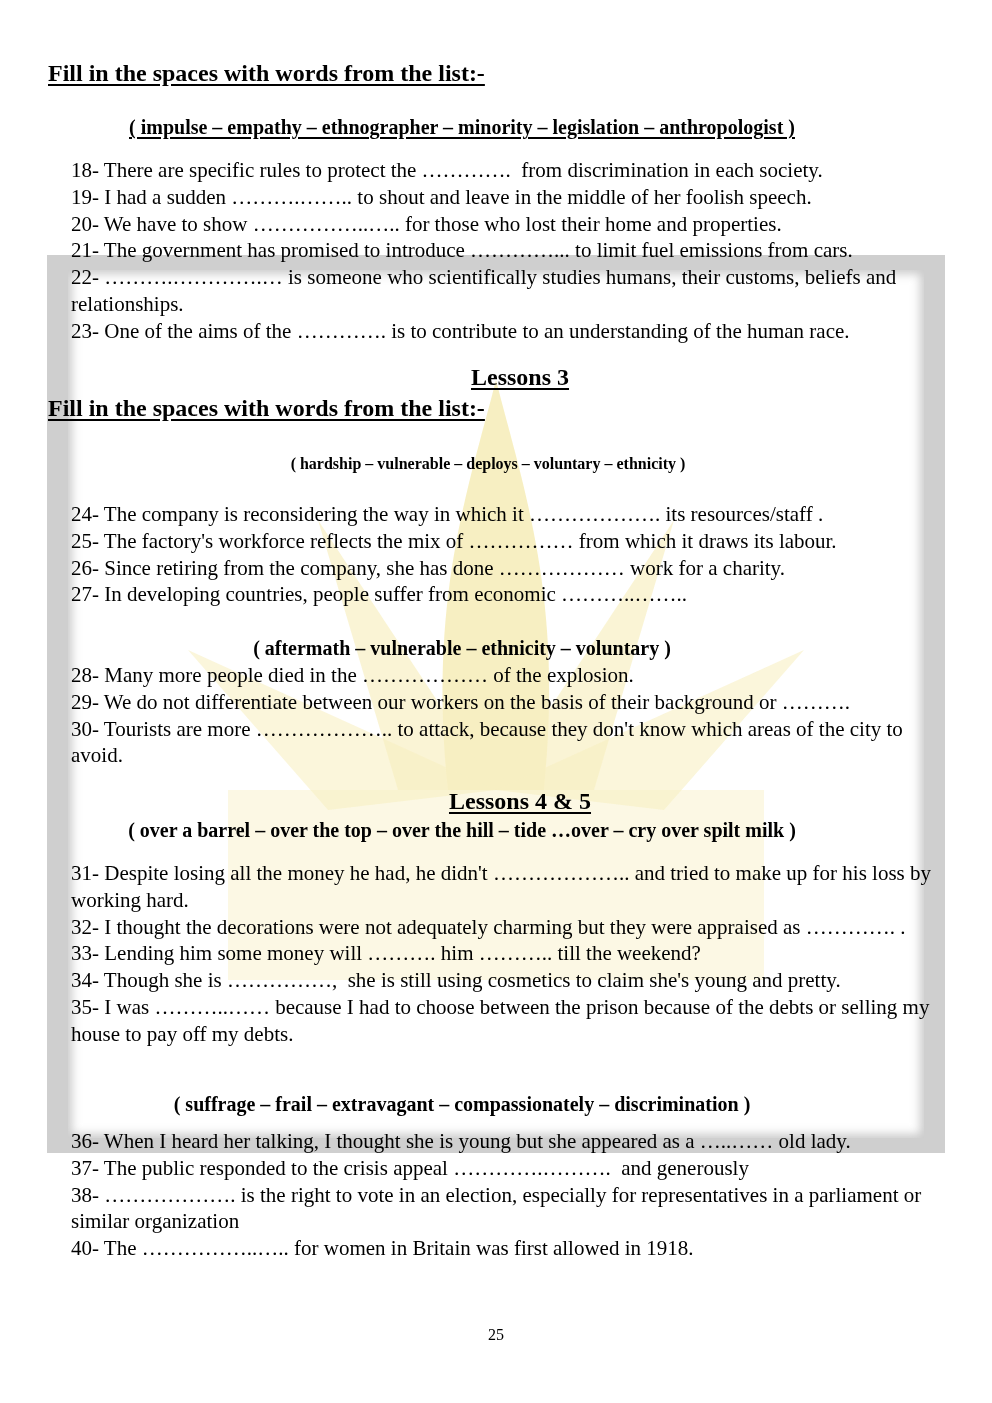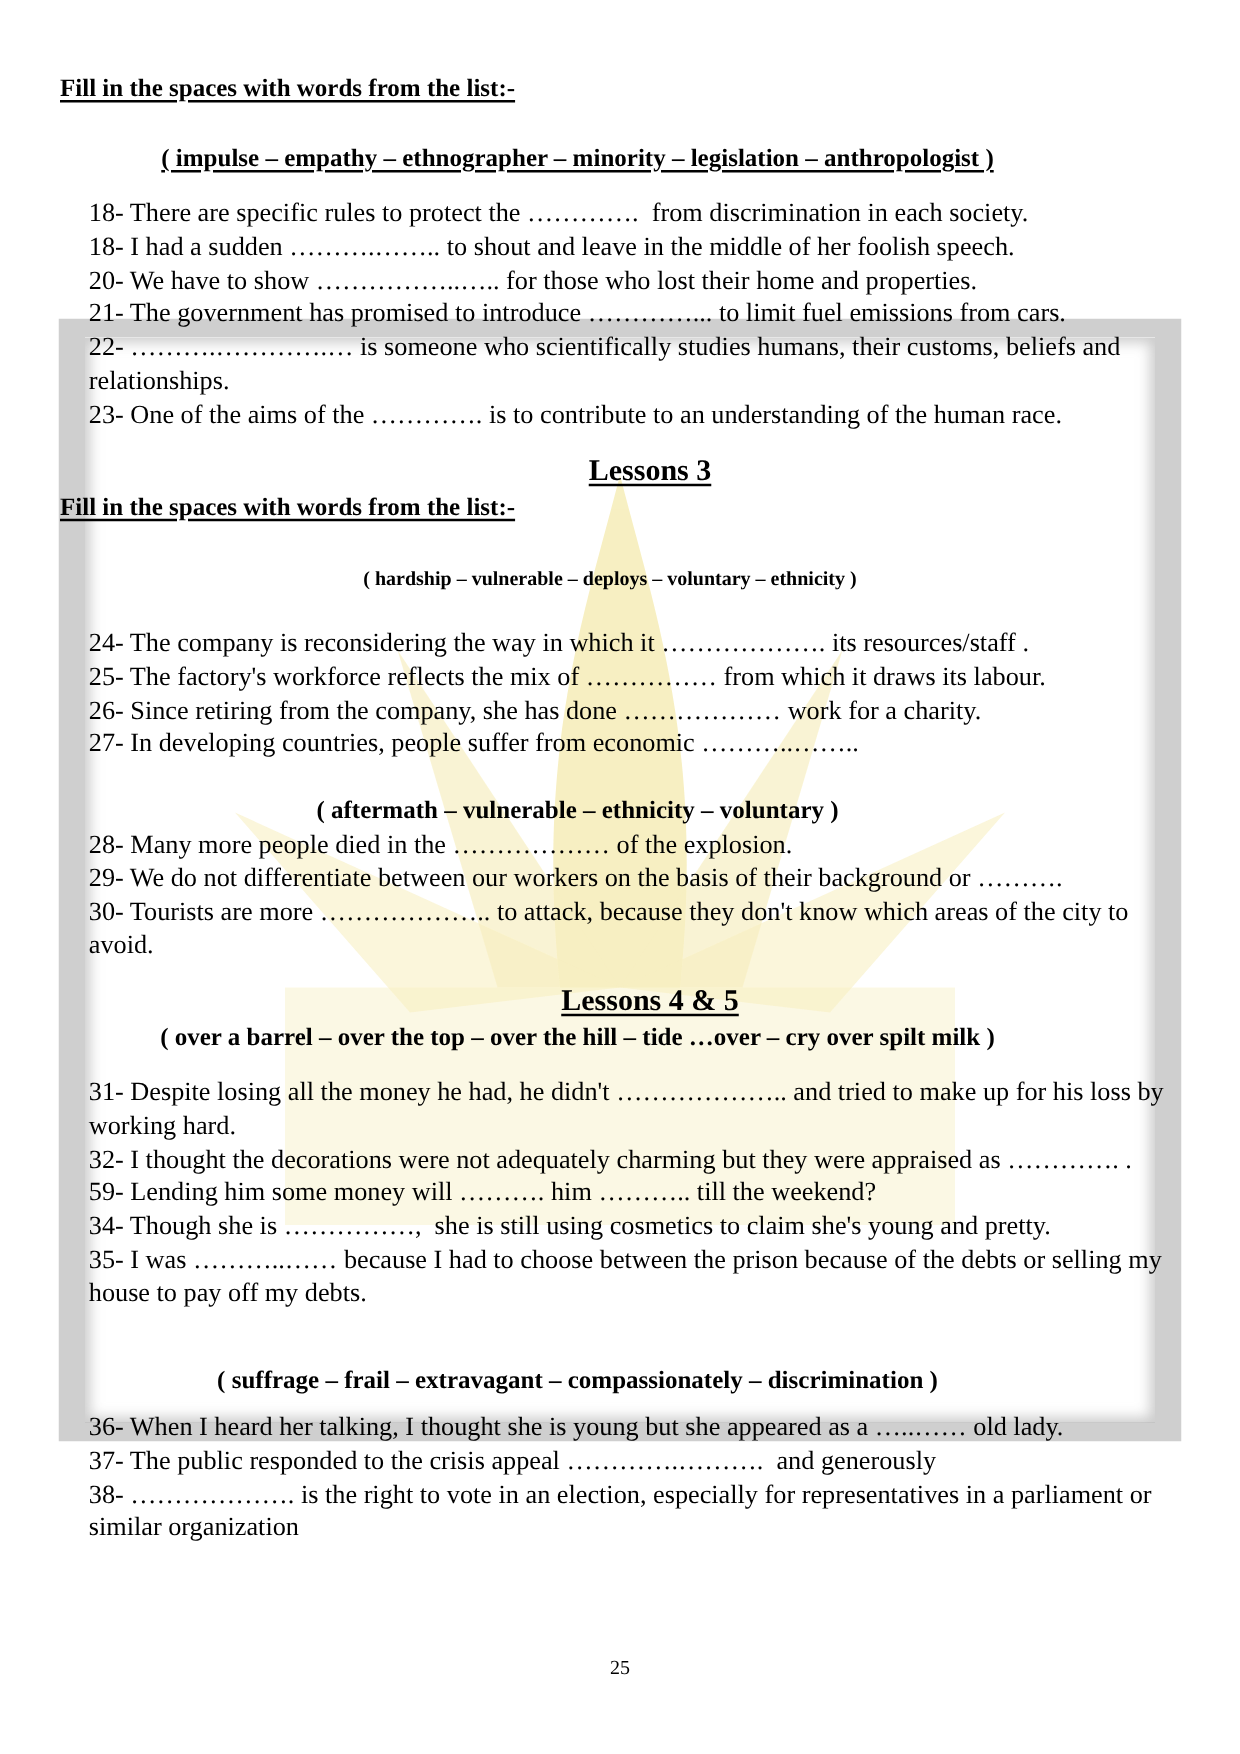--- a/index.html
+++ b/index.html
@@ -13,21 +13,21 @@
       background: #cfcfcf; z-index: 0;
     }
     .wm-inner {
       position: absolute; left: 21px; top: 15px; right: 21px; bottom: 15px;
       background: #ffffff;
       box-shadow: inset 0 0 10px 4px rgba(160,160,160,0.55);
     }
     .wm-logo { position: absolute; left: 0; top: 0; width: 100%; height: 100%; }
     .content { position: absolute; left: 0; top: 0; width: 992px; z-index: 2; }
     .h-fill {
-      position: absolute; left: 48px; font-weight: bold; font-size: 20px;
+      position: absolute; left: 48px; font-weight: bold; font-size: 24px;
       text-decoration: underline; text-decoration-thickness: 2px; text-underline-offset: 3px;
       white-space: nowrap;
     }
     .h-lesson {
       position: absolute; left: 0; width: 992px; text-align: center; font-weight: bold; font-size: 24px;
       text-decoration: underline; text-decoration-thickness: 2px; text-underline-offset: 3px; padding-left: 24px;
     }
     .wordlist {
       position: absolute; left: 0; width: 924px; text-align: center; font-weight: bold;
       font-size: 20px; white-space: nowrap;
@@ -55,21 +55,21 @@
     </svg>
   </div>
 </div>
 
 <div class="content">
 
   <div class="h-fill" style="top:60px;">Fill in the spaces with words from the list:-</div>
   <div class="wordlist ul" style="top:116px;">( impulse – empathy – ethnographer – minority – legislation – anthropologist )</div>
   <div class="qblock" style="top:157px;">
     <span class="q">18- There are specific rules to protect the ………….  from discrimination in each society.</span>
-    <span class="q">18- I had a sudden ……….…….. to shout and leave in the middle of her foolish speech.</span>
+    <span class="q">19- I had a sudden ……….…….. to shout and leave in the middle of her foolish speech.</span>
     <span class="q">20- We have to show ……………..….. for those who lost their home and properties.</span>
     <span class="q">21- The government has promised to introduce …………... to limit fuel emissions from cars.</span>
     <span class="q">22- ……….………….… is someone who scientifically studies humans, their customs, beliefs and relationships.</span>
     <span class="q">23- One of the aims of the …………. is to contribute to an understanding of the human race.</span>
   </div>
 
   <div class="h-lesson" style="top:364px;">Lessons 3</div>
   <div class="h-fill" style="top:395px;">Fill in the spaces with words from the list:-</div>
   <div class="wordlist big" style="top:455px;">( hardship – vulnerable – deploys – voluntary – ethnicity )</div>
   <div class="qblock" style="top:501px;">
@@ -84,26 +84,27 @@
     <span class="q">28- Many more people died in the ……………… of the explosion.</span>
     <span class="q">29- We do not differentiate between our workers on the basis of their background or ……….</span>
     <span class="q">30- Tourists are more ……………….. to attack, because they don't know which areas of the city to avoid.</span>
   </div>
 
   <div class="h-lesson" style="top:788px;">Lessons 4 &amp; 5</div>
   <div class="wordlist" style="top:819px;">( over a barrel – over the top – over the hill – tide …over – cry over spilt milk )</div>
   <div class="qblock" style="top:860px;">
     <span class="q">31- Despite losing all the money he had, he didn't ……………….. and tried to make up for his loss by working hard.</span>
     <span class="q">32- I thought the decorations were not adequately charming but they were appraised as …………. .</span>
-    <span class="q">59- Lending him some money will ………. him ……….. till the weekend?</span>
+    <span class="q">33- Lending him some money will ………. him ……….. till the weekend?</span>
     <span class="q">34- Though she is ……………,  she is still using cosmetics to claim she's young and pretty.</span>
     <span class="q">35- I was ………..…… because I had to choose between the prison because of the debts or selling my house to pay off my debts.</span>
   </div>
 
   <div class="wordlist" style="top:1093px;">( suffrage – frail – extravagant – compassionately – discrimination )</div>
   <div class="qblock" style="top:1128px;">
     <span class="q">36- When I heard her talking, I thought she is young but she appeared as a …..…… old lady.</span>
     <span class="q">37- The public responded to the crisis appeal ………….……….  and generously</span>
     <span class="q">38- ………………. is the right to vote in an election, especially for representatives in a parliament or similar organization</span>
+    <span class="q">40- The ……………..….. for women in Britain was first allowed in 1918.</span>
   </div>
 
   <div class="pagenum">25</div>
 </div>
 
 </body></html>

